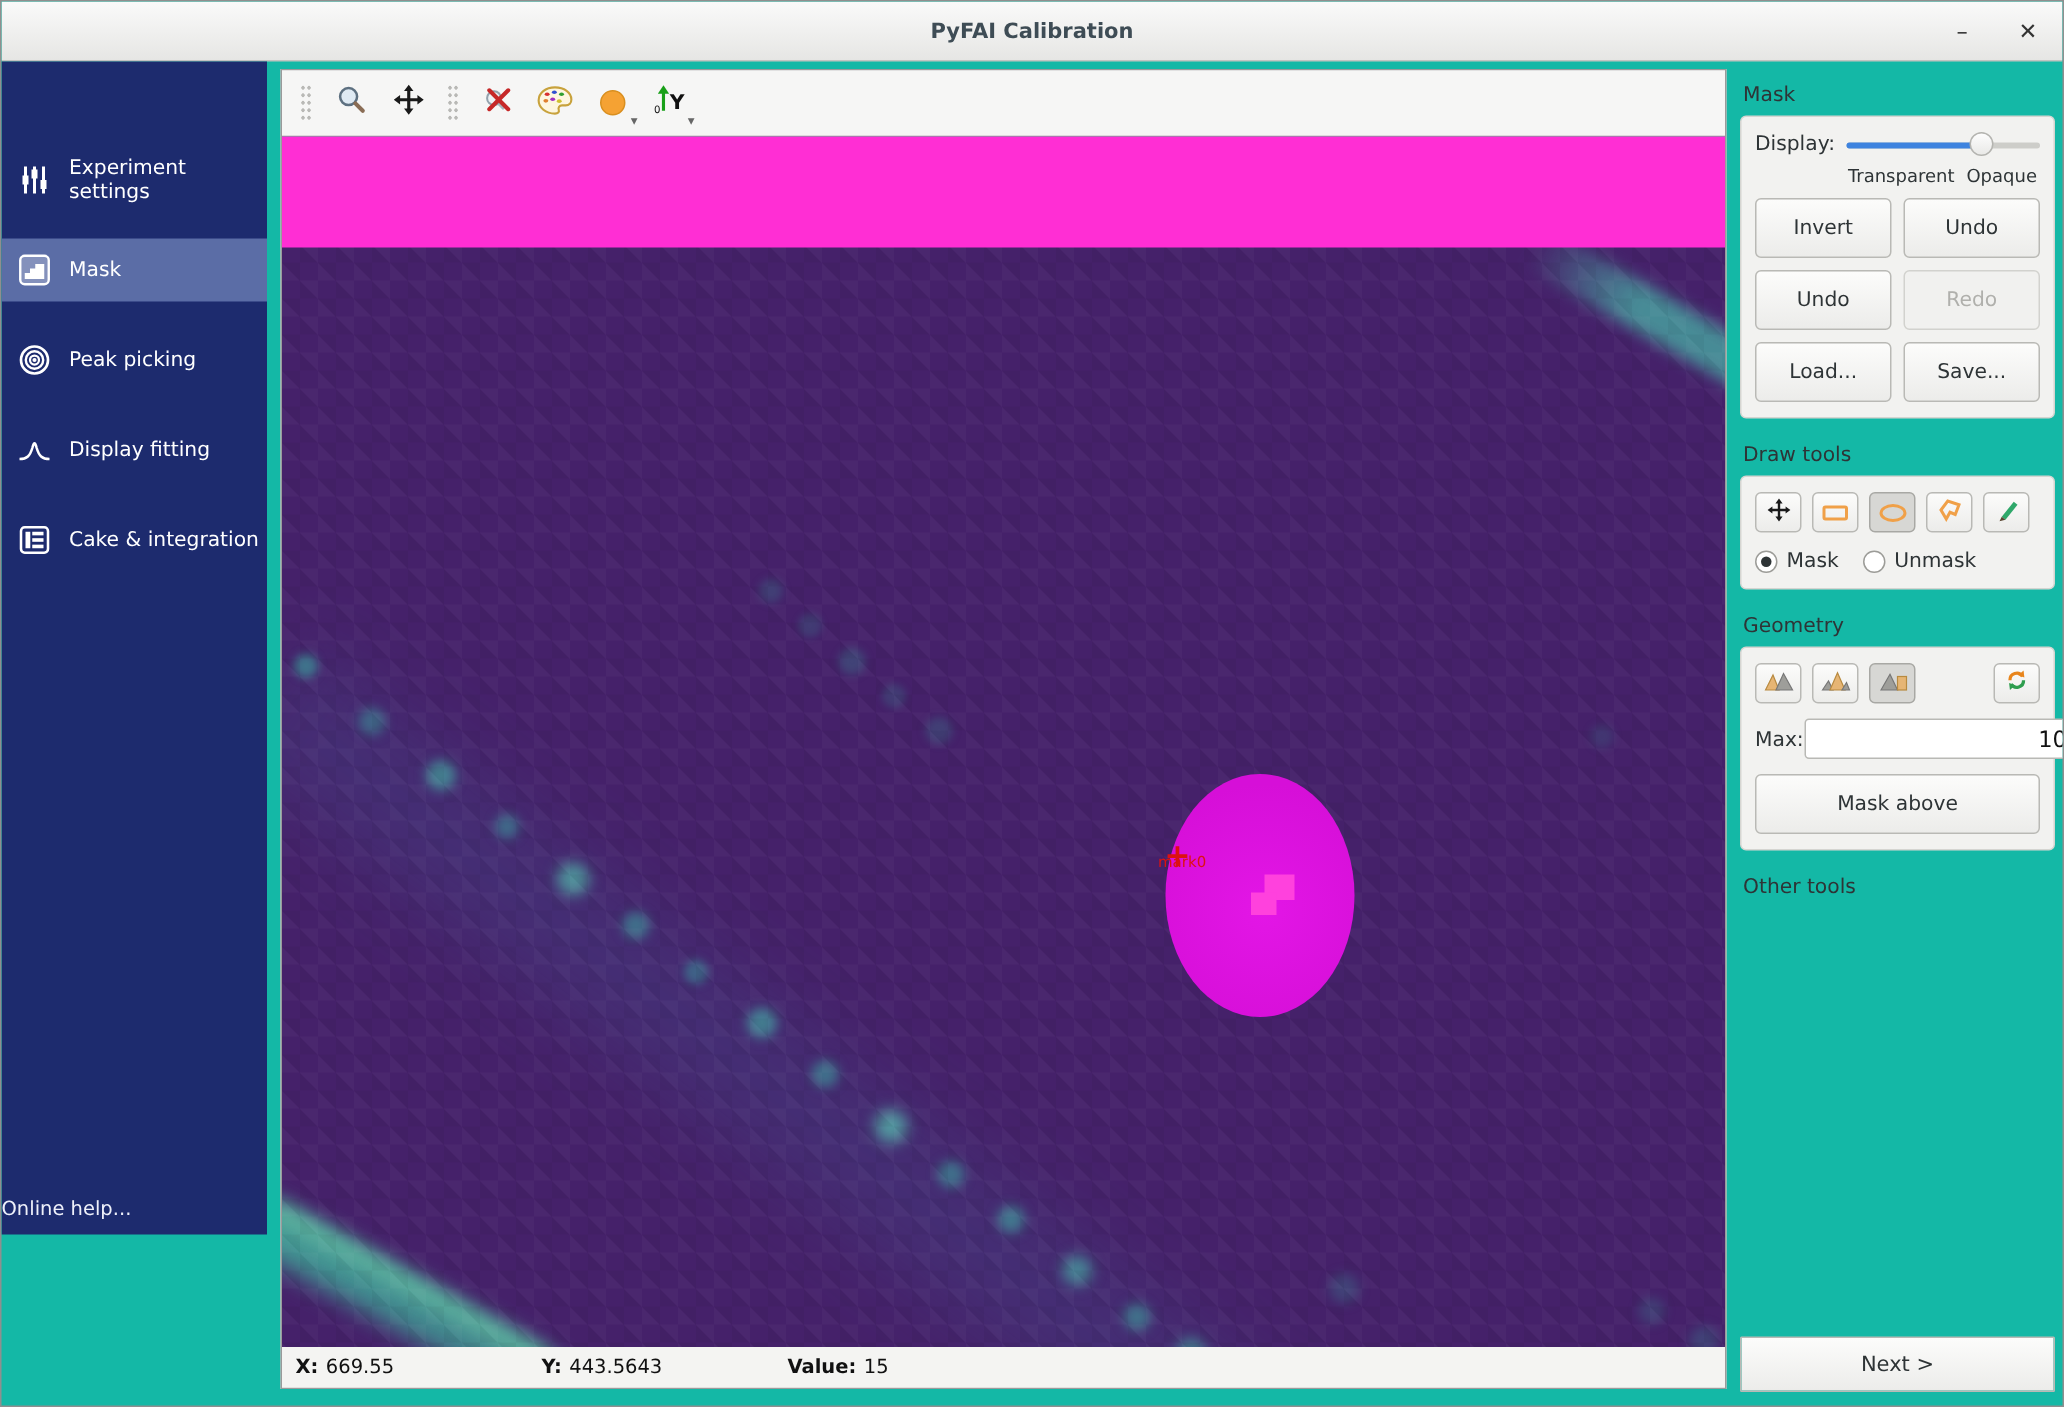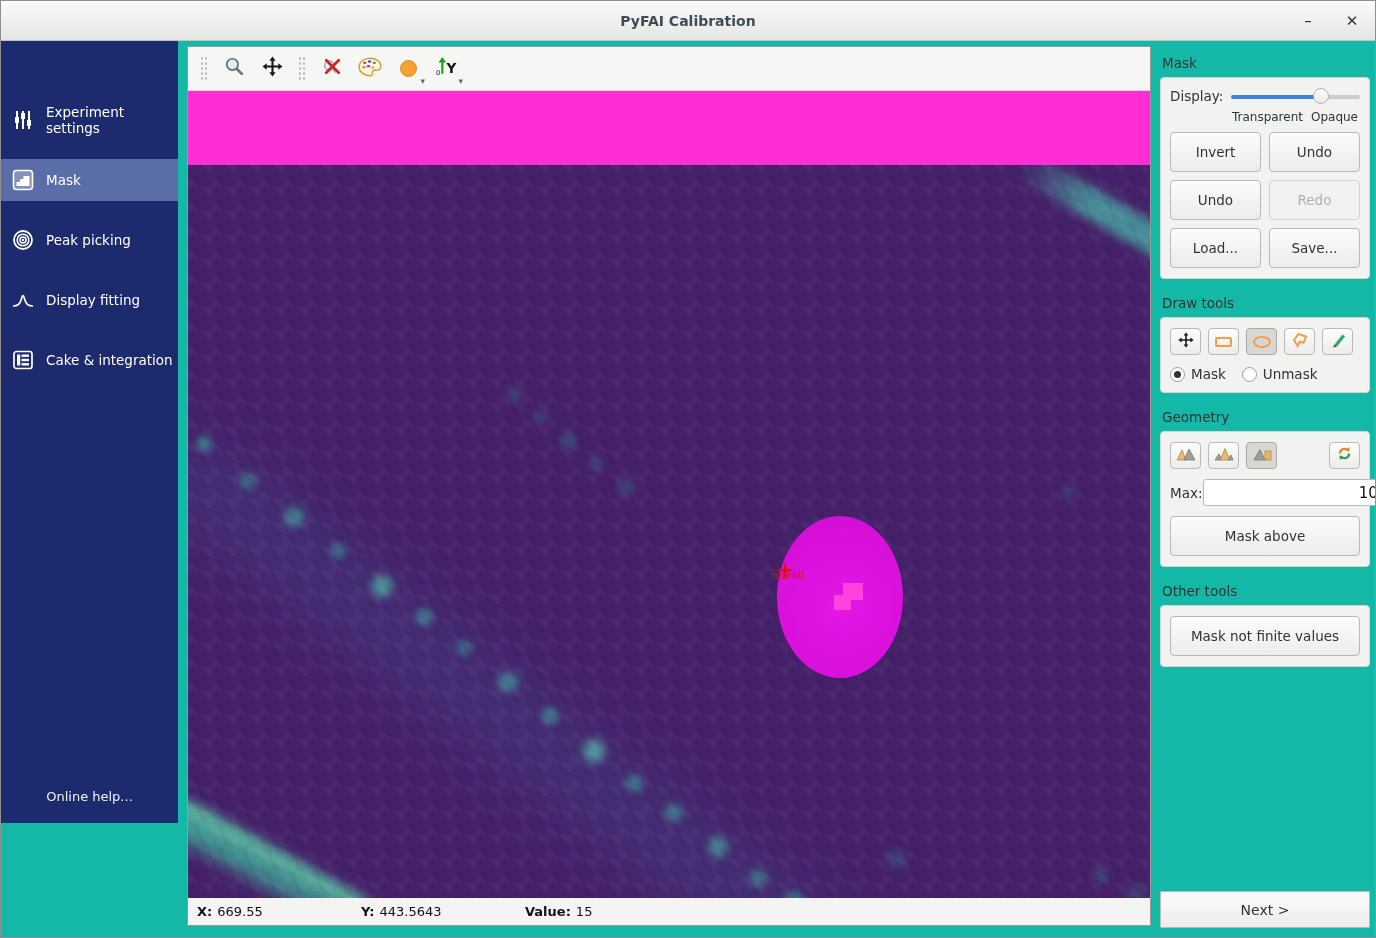--- a/index.html
+++ b/index.html
@@ -20,21 +20,21 @@
     color:#333; font-size:15px; cursor:default; }
 
   
   .sidebar { position:absolute; left:0; top:40px; width:177px; height:782px;
     background:#1d2b6e; display:flex; flex-direction:column; }
   .side-items { margin-top:58px; }
   .side-item { height:42px; display:flex; align-items:center; gap:11px;
     padding-left:10px; color:#ffffff; font-size:13.5px; margin-bottom:18px; }
   .side-item.selected { background:#5b6da6; }
   .side-icon { width:24px; height:24px; flex:none; display:flex; align-items:center; justify-content:center; }
-  .side-help { margin-top:auto; text-align:center; color:#eef0fa; font-size:13px; padding-bottom:19px; }
+  .side-help { margin-top:auto; text-align:left; color:#eef0fa; font-size:13px; padding-bottom:9px; }
 
   
   .canvas-panel { position:absolute; left:186px; top:45px; width:964px; height:880px;
     background:#ffffff; border:1px solid #9a9a9a; display:flex; flex-direction:column; }
   .mpl-toolbar { height:44px; background:#f6f6f5; border-bottom:1px solid #dcdcda;
     display:flex; align-items:center; gap:6px; padding:0 8px; }
   .grip { width:8px; height:26px; margin:0 4px;
     background-image:radial-gradient(circle, #b9b9b6 1px, transparent 1.3px);
     background-size:4px 5px; }
   .tool-btn { width:32px; height:30px; border-radius:3px; display:flex; align-items:center;
@@ -414,22 +414,19 @@
         </div>
       </div>
       <div class="max-row">
         <span class="lbl">Max:</span>
         <input class="max-input" value="10000" style="">
       </div>
       <div class="btn mask-above">Mask above</div>
     </div>
 
     <div class="section-title">Other tools</div>
-    <div class="groupbox">
-      <div class="btn">Mask not finite values</div>
-    </div>
 
     <div class="next-wrap">
       <div class="btn btn-next">Next &gt;</div>
     </div>
   </div>
 
 </div>
 
 </body></html>

